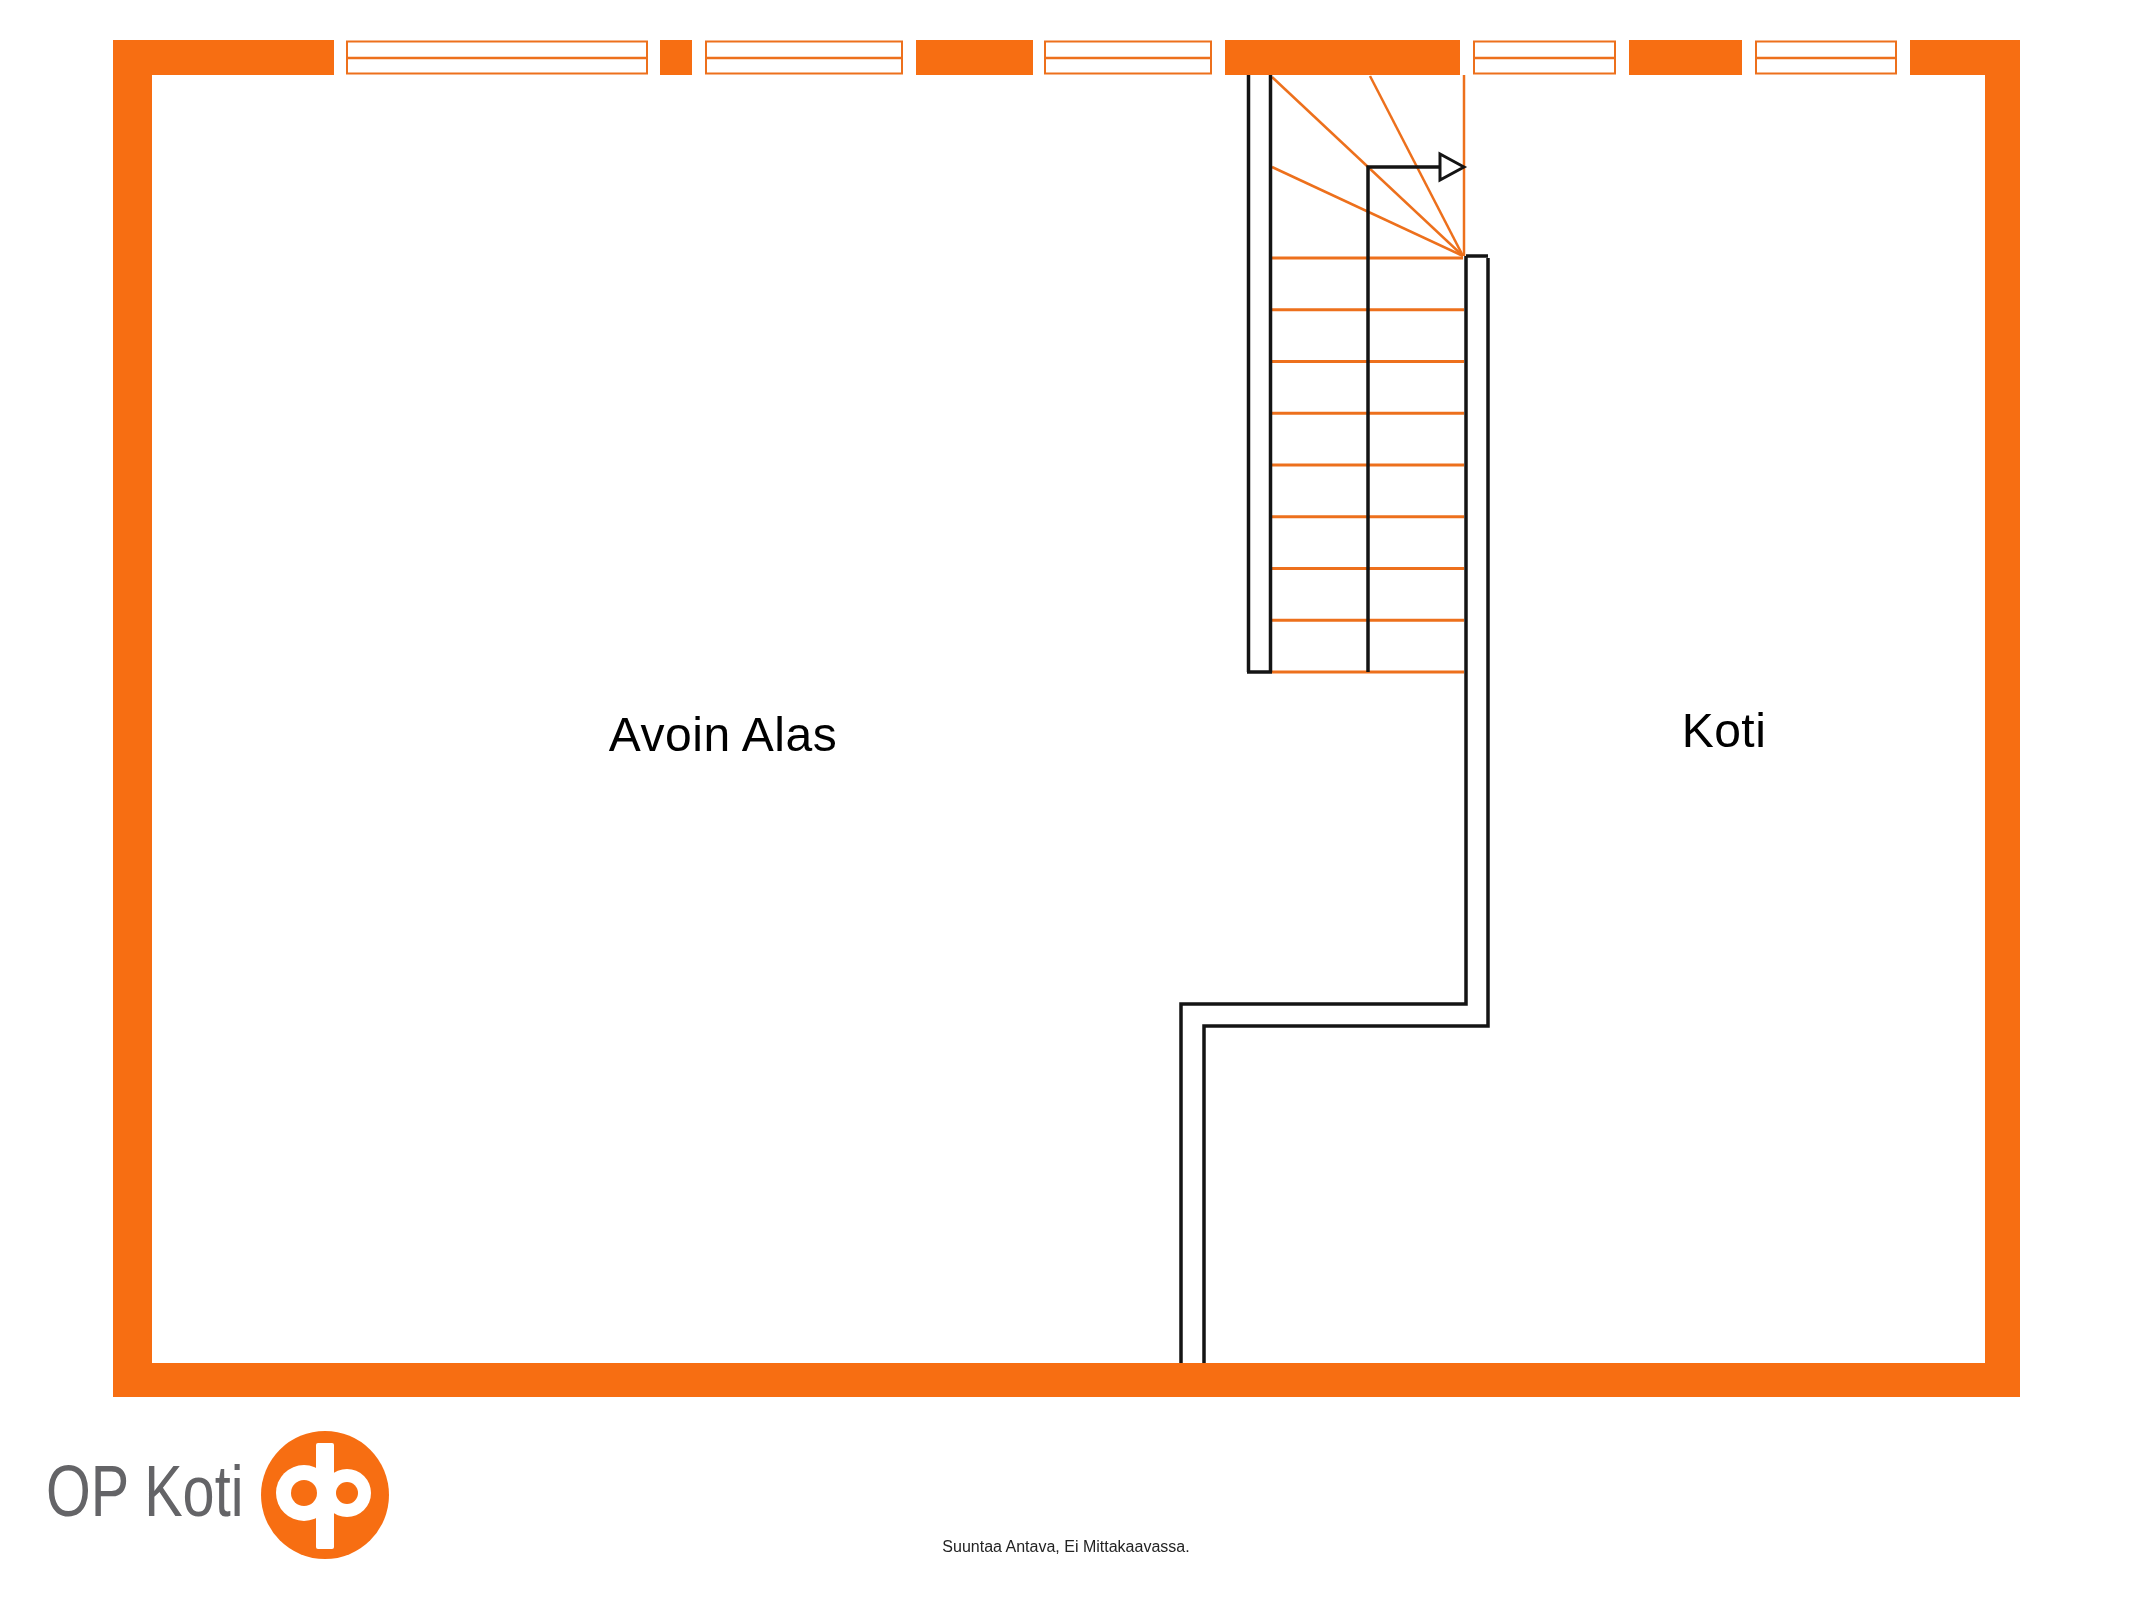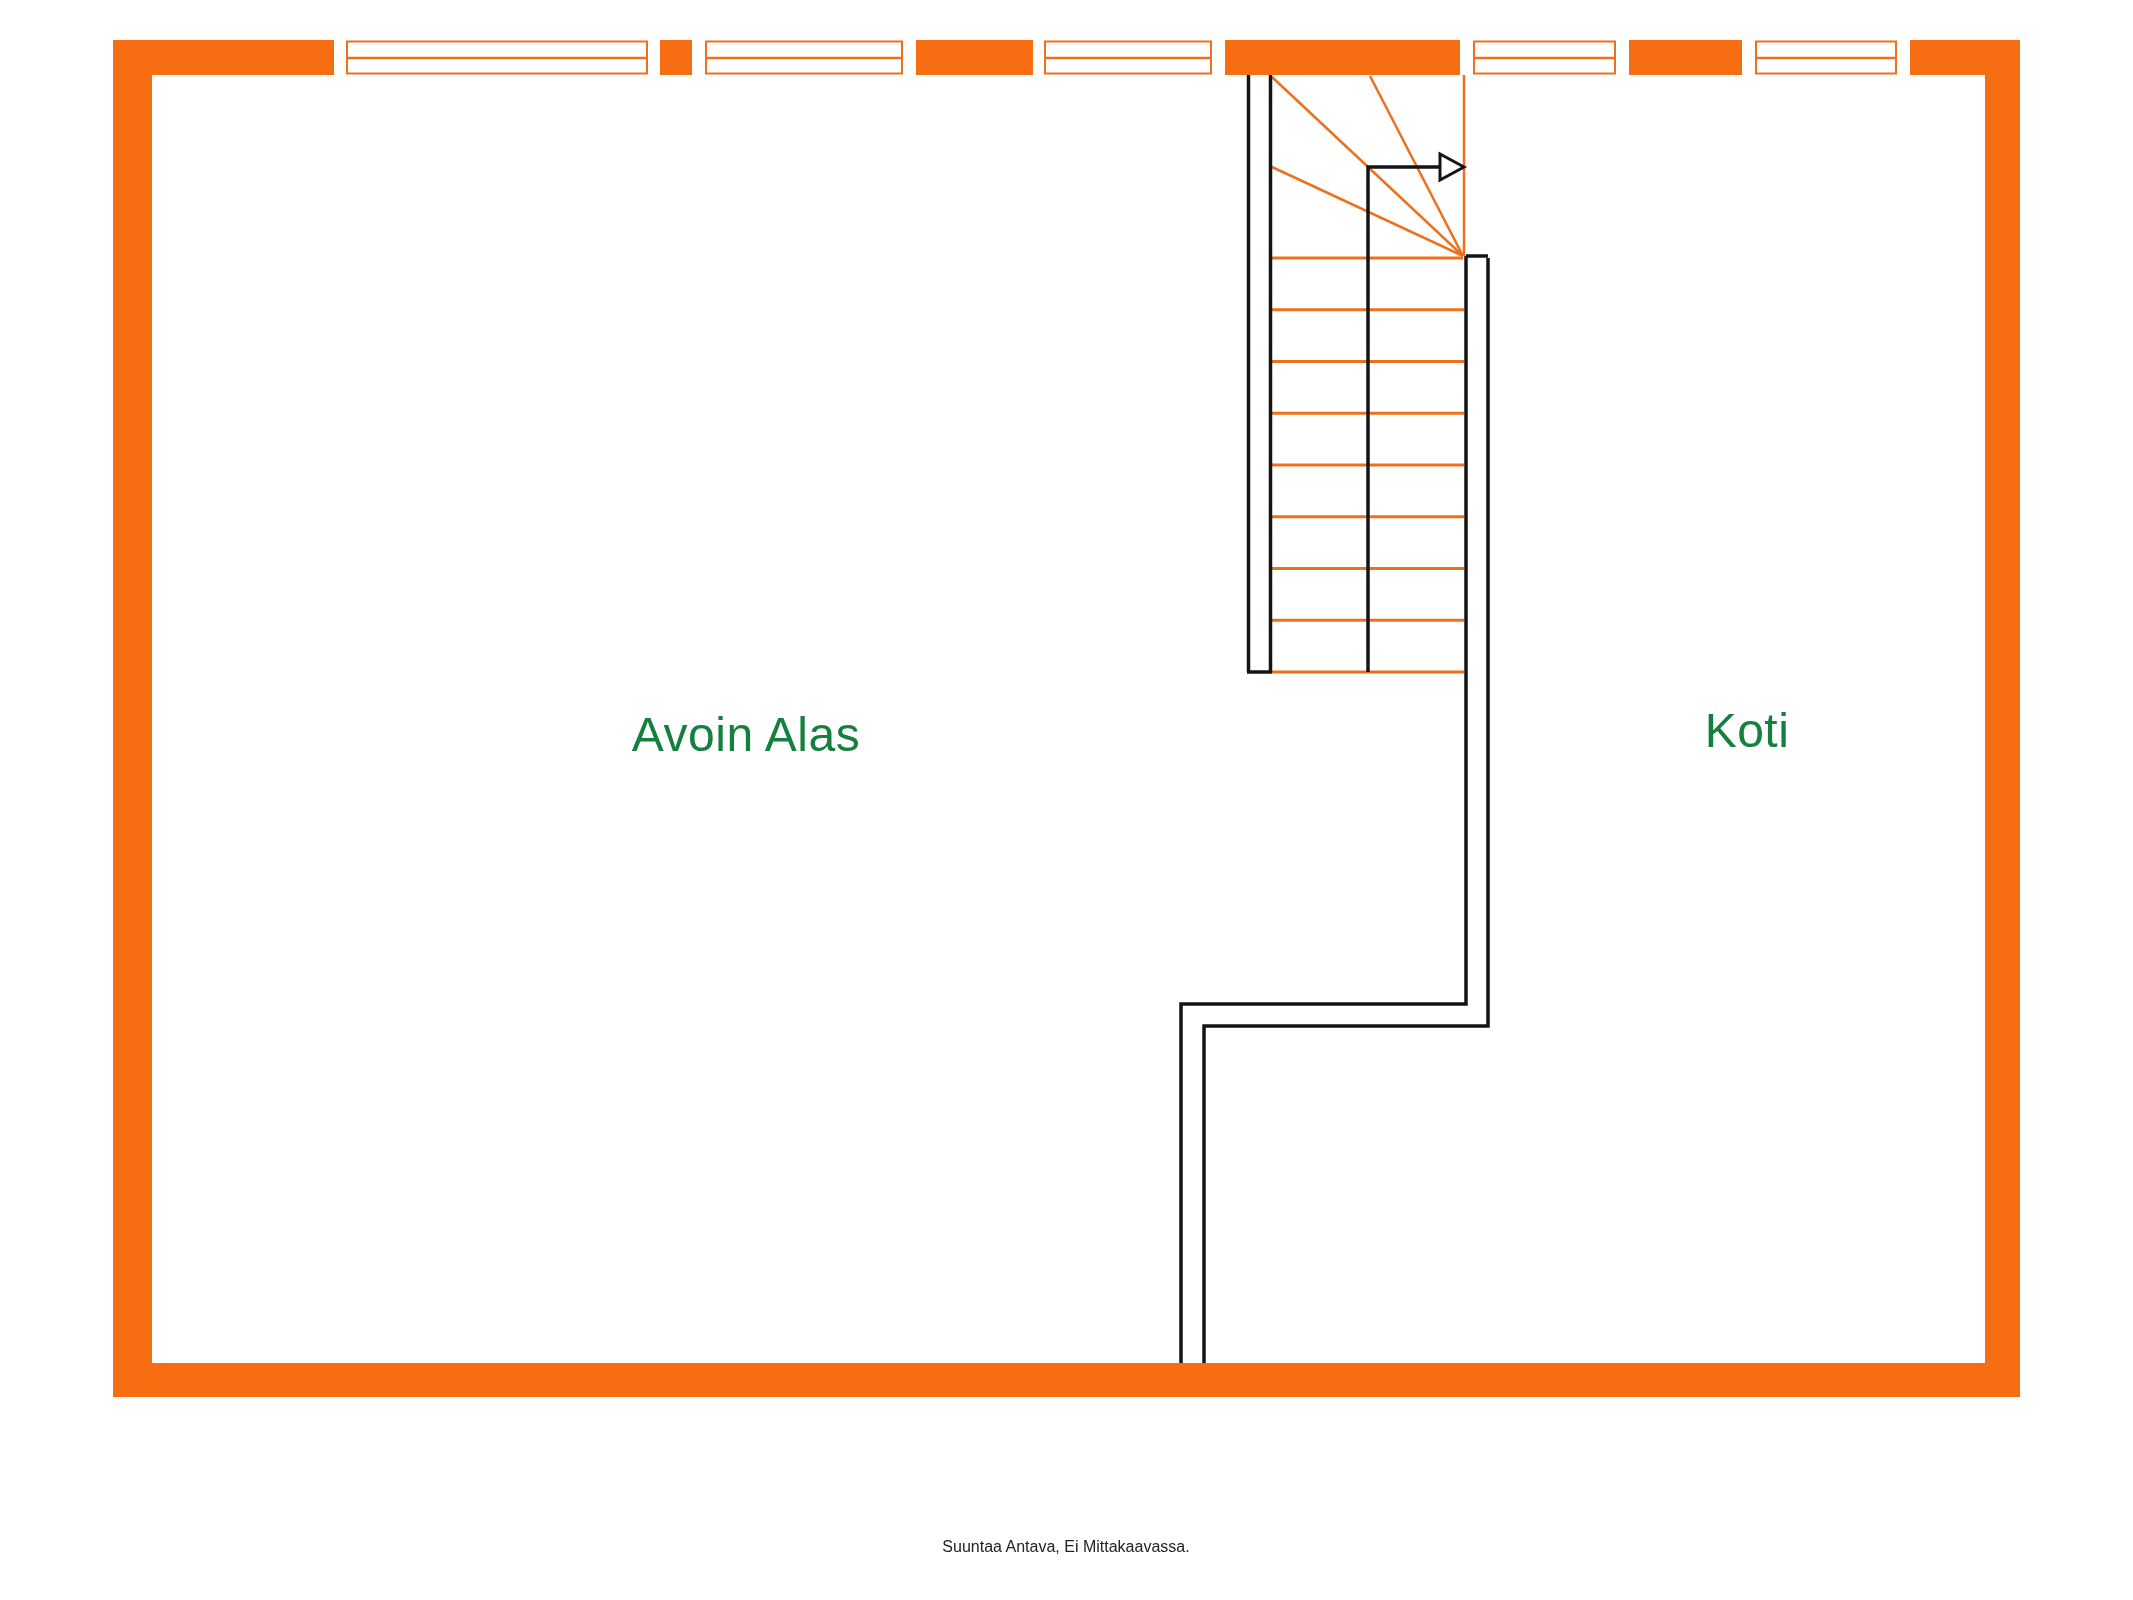--- a/index.html
+++ b/index.html
@@ -11,21 +11,21 @@
   
   .wall-fill{fill:var(--wall,#F76E12);stroke:none;}
   .win-frame{fill:#ffffff;stroke:var(--line,#ED701C);stroke-width:2;}
   .win-open{fill:#ffffff;stroke:none;}
   .o-line{stroke:var(--line,#ED701C);stroke-width:3;fill:none;}
   .o-line-thin{stroke:var(--line,#ED701C);stroke-width:2.5;fill:none;}
   .b-line{stroke:var(--black,#141414);stroke-width:3.5;fill:none;}
   .arrow-head{fill:#ffffff;stroke:var(--black,#141414);stroke-width:3;}
   .room-label{
     position:absolute;transform:translate(-50%,-50%);
-    font-size:48px;color:#15803d;letter-spacing:0.5px;white-space:nowrap;margin-left:23px;
+    font-size:48px;color:#000000;letter-spacing:0.5px;white-space:nowrap;
   }
   .caption{
     position:absolute;transform:translate(-50%,-50%);
     font-size:16px;color:#232323;white-space:nowrap;
   }
   .brand{position:absolute;left:40px;top:1425px;width:360px;height:145px;}
   .brand-text{
     position:absolute;left:6px;top:-6px;
     font-size:72px;line-height:145px;color:var(--brand_text,#646467);
     transform:scaleX(0.8);transform-origin:left center;white-space:nowrap;
@@ -111,16 +111,27 @@
       <line class="b-line" x1="1466" y1="256" x2="1488" y2="256"></line>
       <polyline class="b-line" points="1466,256 1466,1004 1181,1004 1181,1363"></polyline>
       <polyline class="b-line" points="1488,258 1488,1026 1204,1026 1204,1363"></polyline>
     </g>
   </svg>
 
   <div class="room-label" style="left:723px;top:734px;">Avoin Alas</div>
 
   <div class="room-label" style="left:1724px;top:730px;">Koti</div>
 
+  <div class="brand">
+    <div class="brand-text">OP Koti</div>
+    <svg class="brand-logo" width="134" height="140" viewBox="0 0 134 140">
+      <circle cx="67" cy="67" r="64" fill="var(--wall,#F76E12)"></circle>
+      <rect x="58" y="15" width="18" height="106" rx="2" fill="#ffffff"></rect>
+      <circle cx="46" cy="65" r="28" fill="#ffffff"></circle>
+      <circle cx="89" cy="65" r="24" fill="#ffffff"></circle>
+      <circle cx="46" cy="65" r="13" fill="var(--wall,#F76E12)"></circle>
+      <circle cx="89" cy="65" r="11" fill="var(--wall,#F76E12)"></circle>
+    </svg>
+  </div>
 
   <div class="caption" style="left:1066px;top:1547px;">Suuntaa Antava, Ei Mittakaavassa.</div>
 
 </div>
 
 </body></html>

